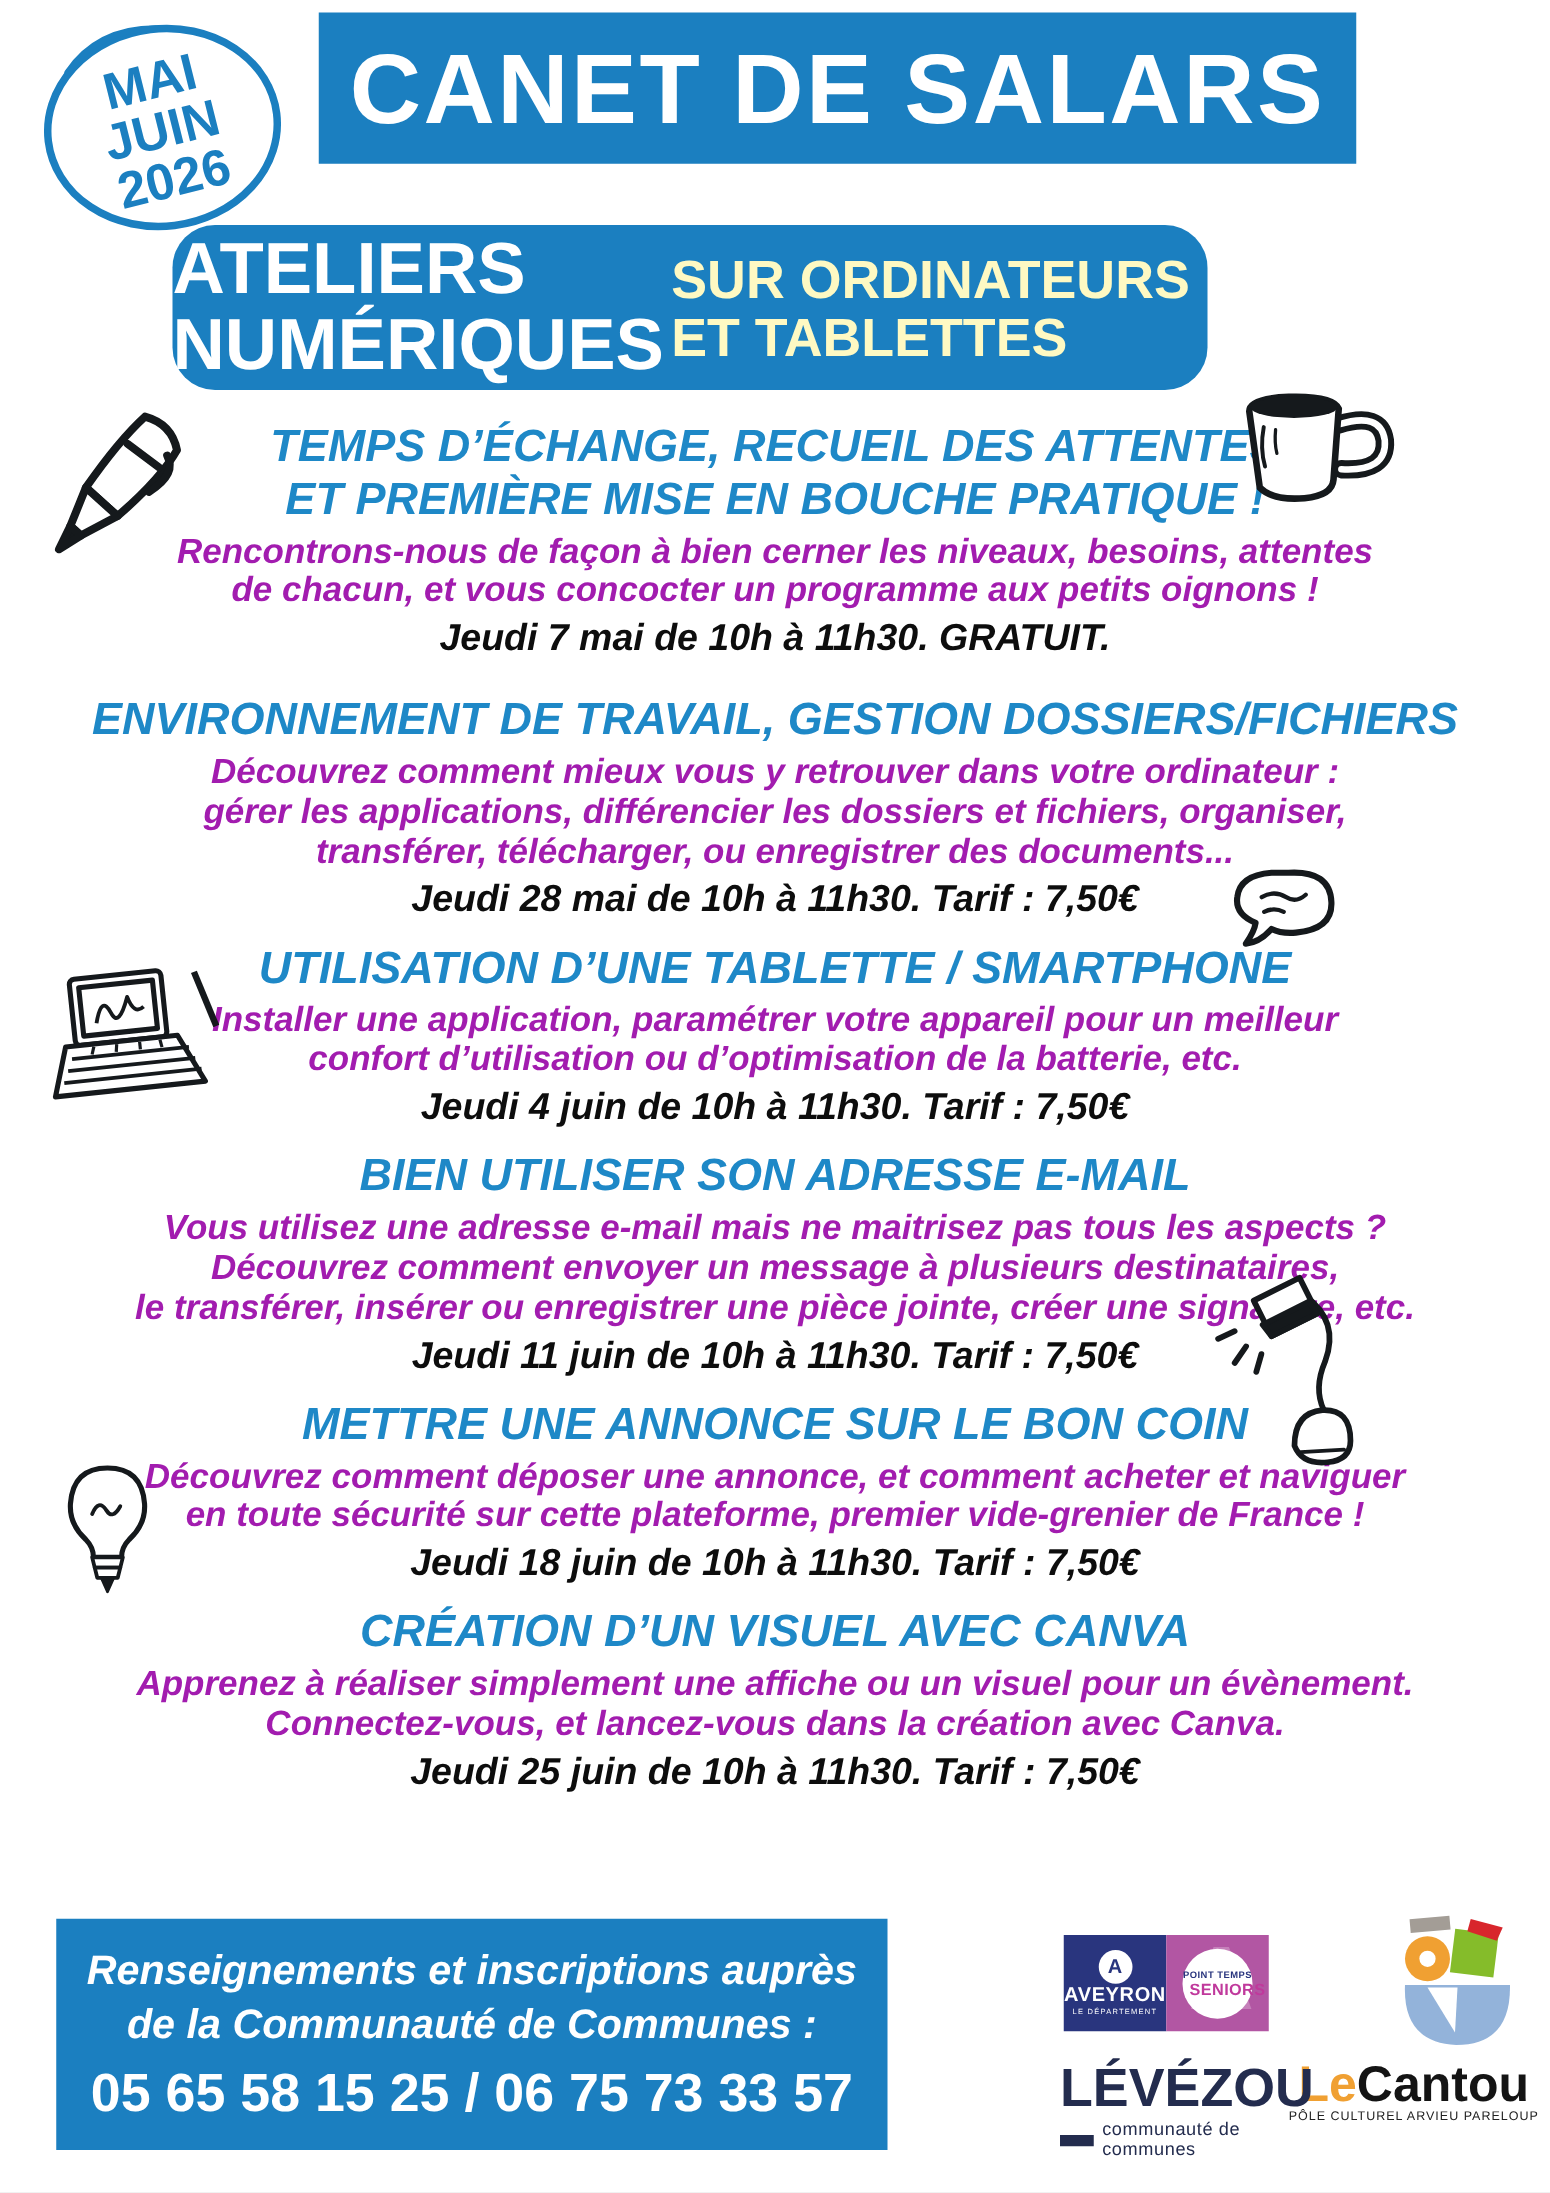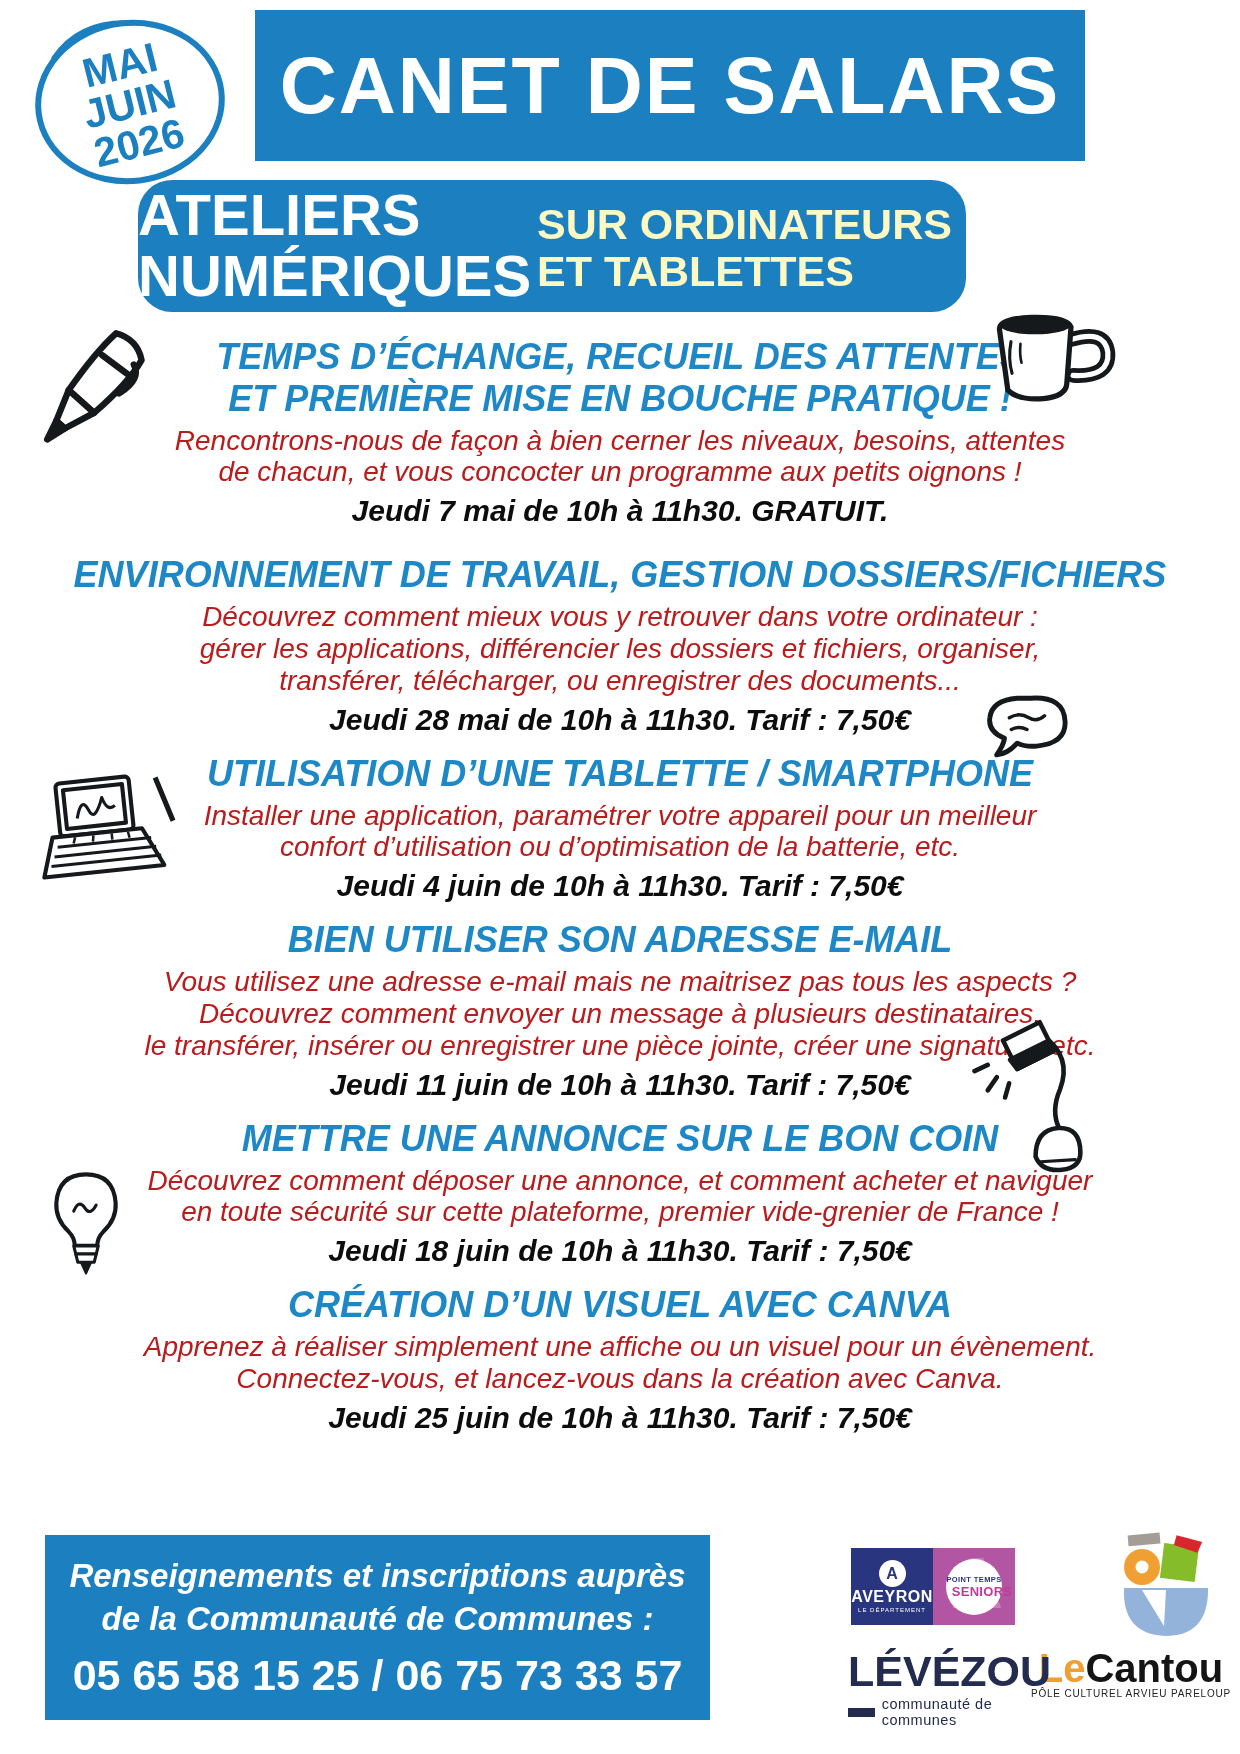--- a/index.html
+++ b/index.html
@@ -3,21 +3,21 @@
 <meta charset="utf-8">
 <style>
   html,body{margin:0;padding:0;background:#e8e8e8;}
   .poster{
     position:relative;width:1240px;height:1754px;margin:0 auto;
     background:#ffffff;overflow:hidden;
     font-family:"Liberation Sans",sans-serif;
   }
   
   .title-bar{
-    position:absolute;left:255px;top:10px;width:830px;height:151px;
+    position:absolute;left:255px;top:10px;width:830px;height:121px;
     background:#1b7fc0;display:flex;align-items:center;justify-content:center;
   }
   .title-bar .title-text{
     color:#fff;font-size:79px;font-weight:bold;letter-spacing:2px;white-space:nowrap;
   }
   .badge{position:absolute;left:28px;top:14px;width:205px;height:175px;}
   .subtitle-box{
     position:absolute;left:138px;top:180px;width:828px;height:132px;
     background:#1b7fc0;border-radius:34px;
     display:flex;flex-direction:row;align-items:center;justify-content:center;
@@ -26,21 +26,21 @@
   .subtitle-line2{color:#fef9c3;font-size:43px;font-weight:bold;line-height:1.1;margin-top:4px;}
 
   
   .sections{position:absolute;left:0;top:336px;width:1240px;}
   .section{text-align:center;margin-bottom:16px;}
   .section-title{
     margin:0;color:#1e88c7;font-size:36px;font-weight:bold;font-style:italic;
     line-height:1.16;white-space:pre-line;
   }
   .section-desc{
-    margin:5px 0 2px;color:#b91c1c;font-size:28px;font-weight:normal;font-style:italic;
+    margin:5px 0 2px;color:#a21caf;font-size:28px;font-weight:bold;font-style:italic;
     line-height:1.14;white-space:pre-line;
   }
   .section-date{
     margin:6px 0 0;color:#0d0d0d;font-size:30px;font-weight:bold;font-style:italic;
   }
   .section.first{margin-bottom:26px;}
 
   
   .doodle{position:absolute;}
   .pen{left:18px;top:322px;width:142px;height:142px;}

